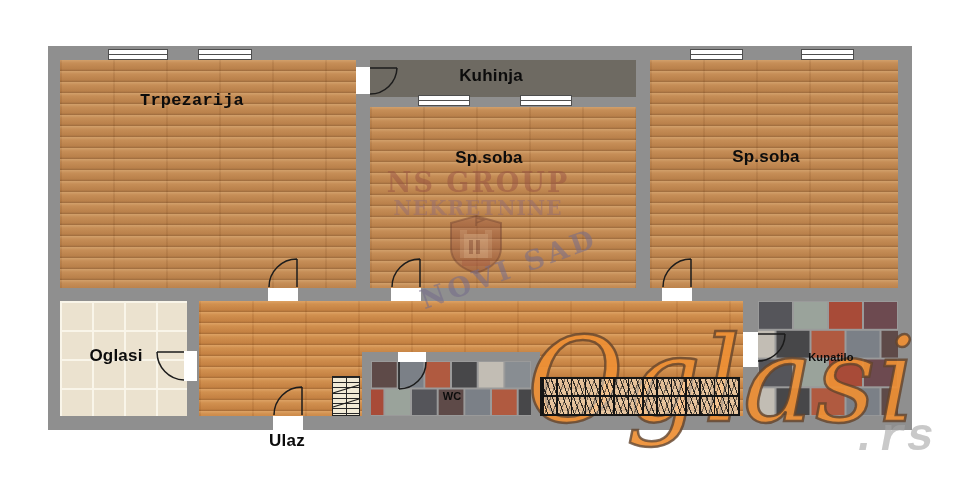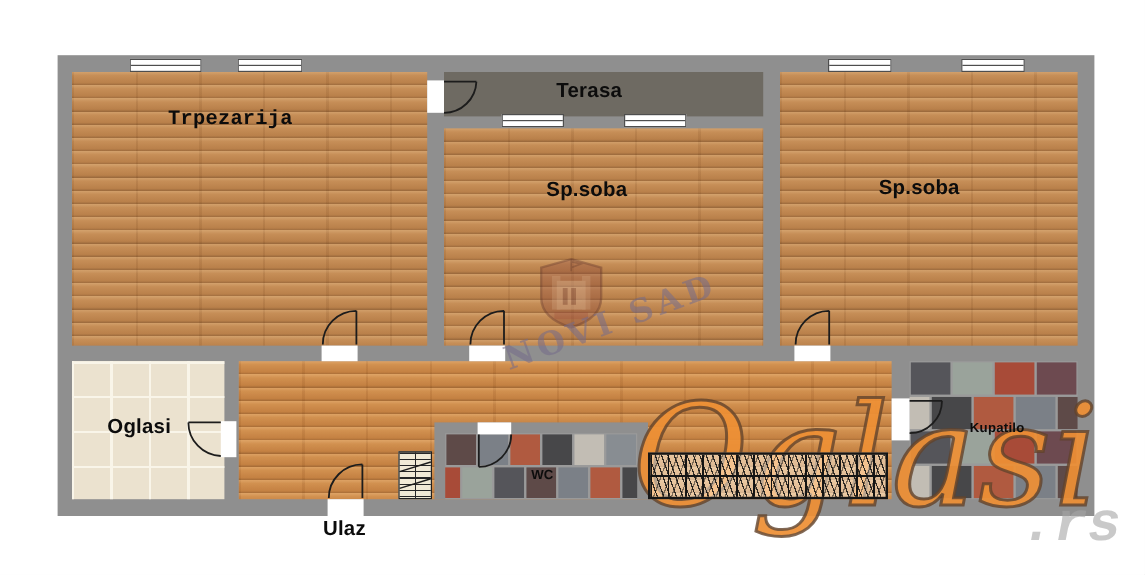--- a/index.html
+++ b/index.html
@@ -174,28 +174,30 @@
       <path d="M691 287 V259 M663 287 A28 28 0 0 1 691 259"></path>
       <path d="M157 352 H184 M157 352 A28 28 0 0 0 184 380"></path>
       <path d="M758 334 H785 M785 334 A27 27 0 0 1 758 361"></path>
       <path d="M399 362 V389 M426 362 A27 27 0 0 1 399 389"></path>
       <path d="M302 415 V387 M274 415 A28 28 0 0 1 302 387"></path>
       <path d="M333 393 L359 385 M333 407 L359 399" stroke-width="1.2"></path>
     </g>
   </svg>
 
   <div class="room-label" style="left:192px;top:100px;font-family:Liberation Mono, monospace;">Trpezarija</div>
-  <div class="room-label" style="left:491px;top:76px;">Terasa</div>
+  <div class="room-label" style="left:491px;top:76px;">Kuhinja</div>
   <div class="room-label" style="left:489px;top:158px;">Sp.soba</div>
   <div class="room-label" style="left:766px;top:157px;">Sp.soba</div>
   <div class="room-label" style="left:116px;top:356px;">Oglasi</div>
   <div class="room-label small" style="left:452px;top:396px;text-align:center;">WC</div>
   <div class="room-label small" style="left:831px;top:357px;">Kupatilo</div>
   <div class="room-label" style="left:287px;top:441px;">Ulaz</div>
 
+  <div class="wm ns1">NS GROUP</div>
+  <div class="wm ns2">NEKRETNINE</div>
   <svg class="ns-shield" width="54" height="60" viewBox="0 0 54 60">
     <path d="M27 2 L52 9 V34 C52 48 40 55 27 59 C14 55 2 48 2 34 V9 Z" fill="rgba(138,70,58,0.55)" stroke="rgba(92,46,40,0.6)" stroke-width="2"></path>
     <rect x="15" y="20" width="24" height="24" fill="rgba(226,192,162,0.55)"></rect>
     <rect x="11" y="16" width="7" height="28" fill="rgba(196,150,120,0.55)"></rect>
     <rect x="36" y="16" width="7" height="28" fill="rgba(196,150,120,0.55)"></rect>
     <rect x="20" y="26" width="4" height="14" fill="rgba(110,55,45,0.6)"></rect>
     <rect x="27" y="26" width="4" height="14" fill="rgba(110,55,45,0.6)"></rect>
     <rect x="13" y="46" width="28" height="6" fill="rgba(150,70,55,0.65)"></rect>
     <path d="M27 2 V12 M27 4 L35 6 L27 9" stroke="rgba(92,46,40,0.6)" stroke-width="1.5" fill="none"></path>
   </svg>

